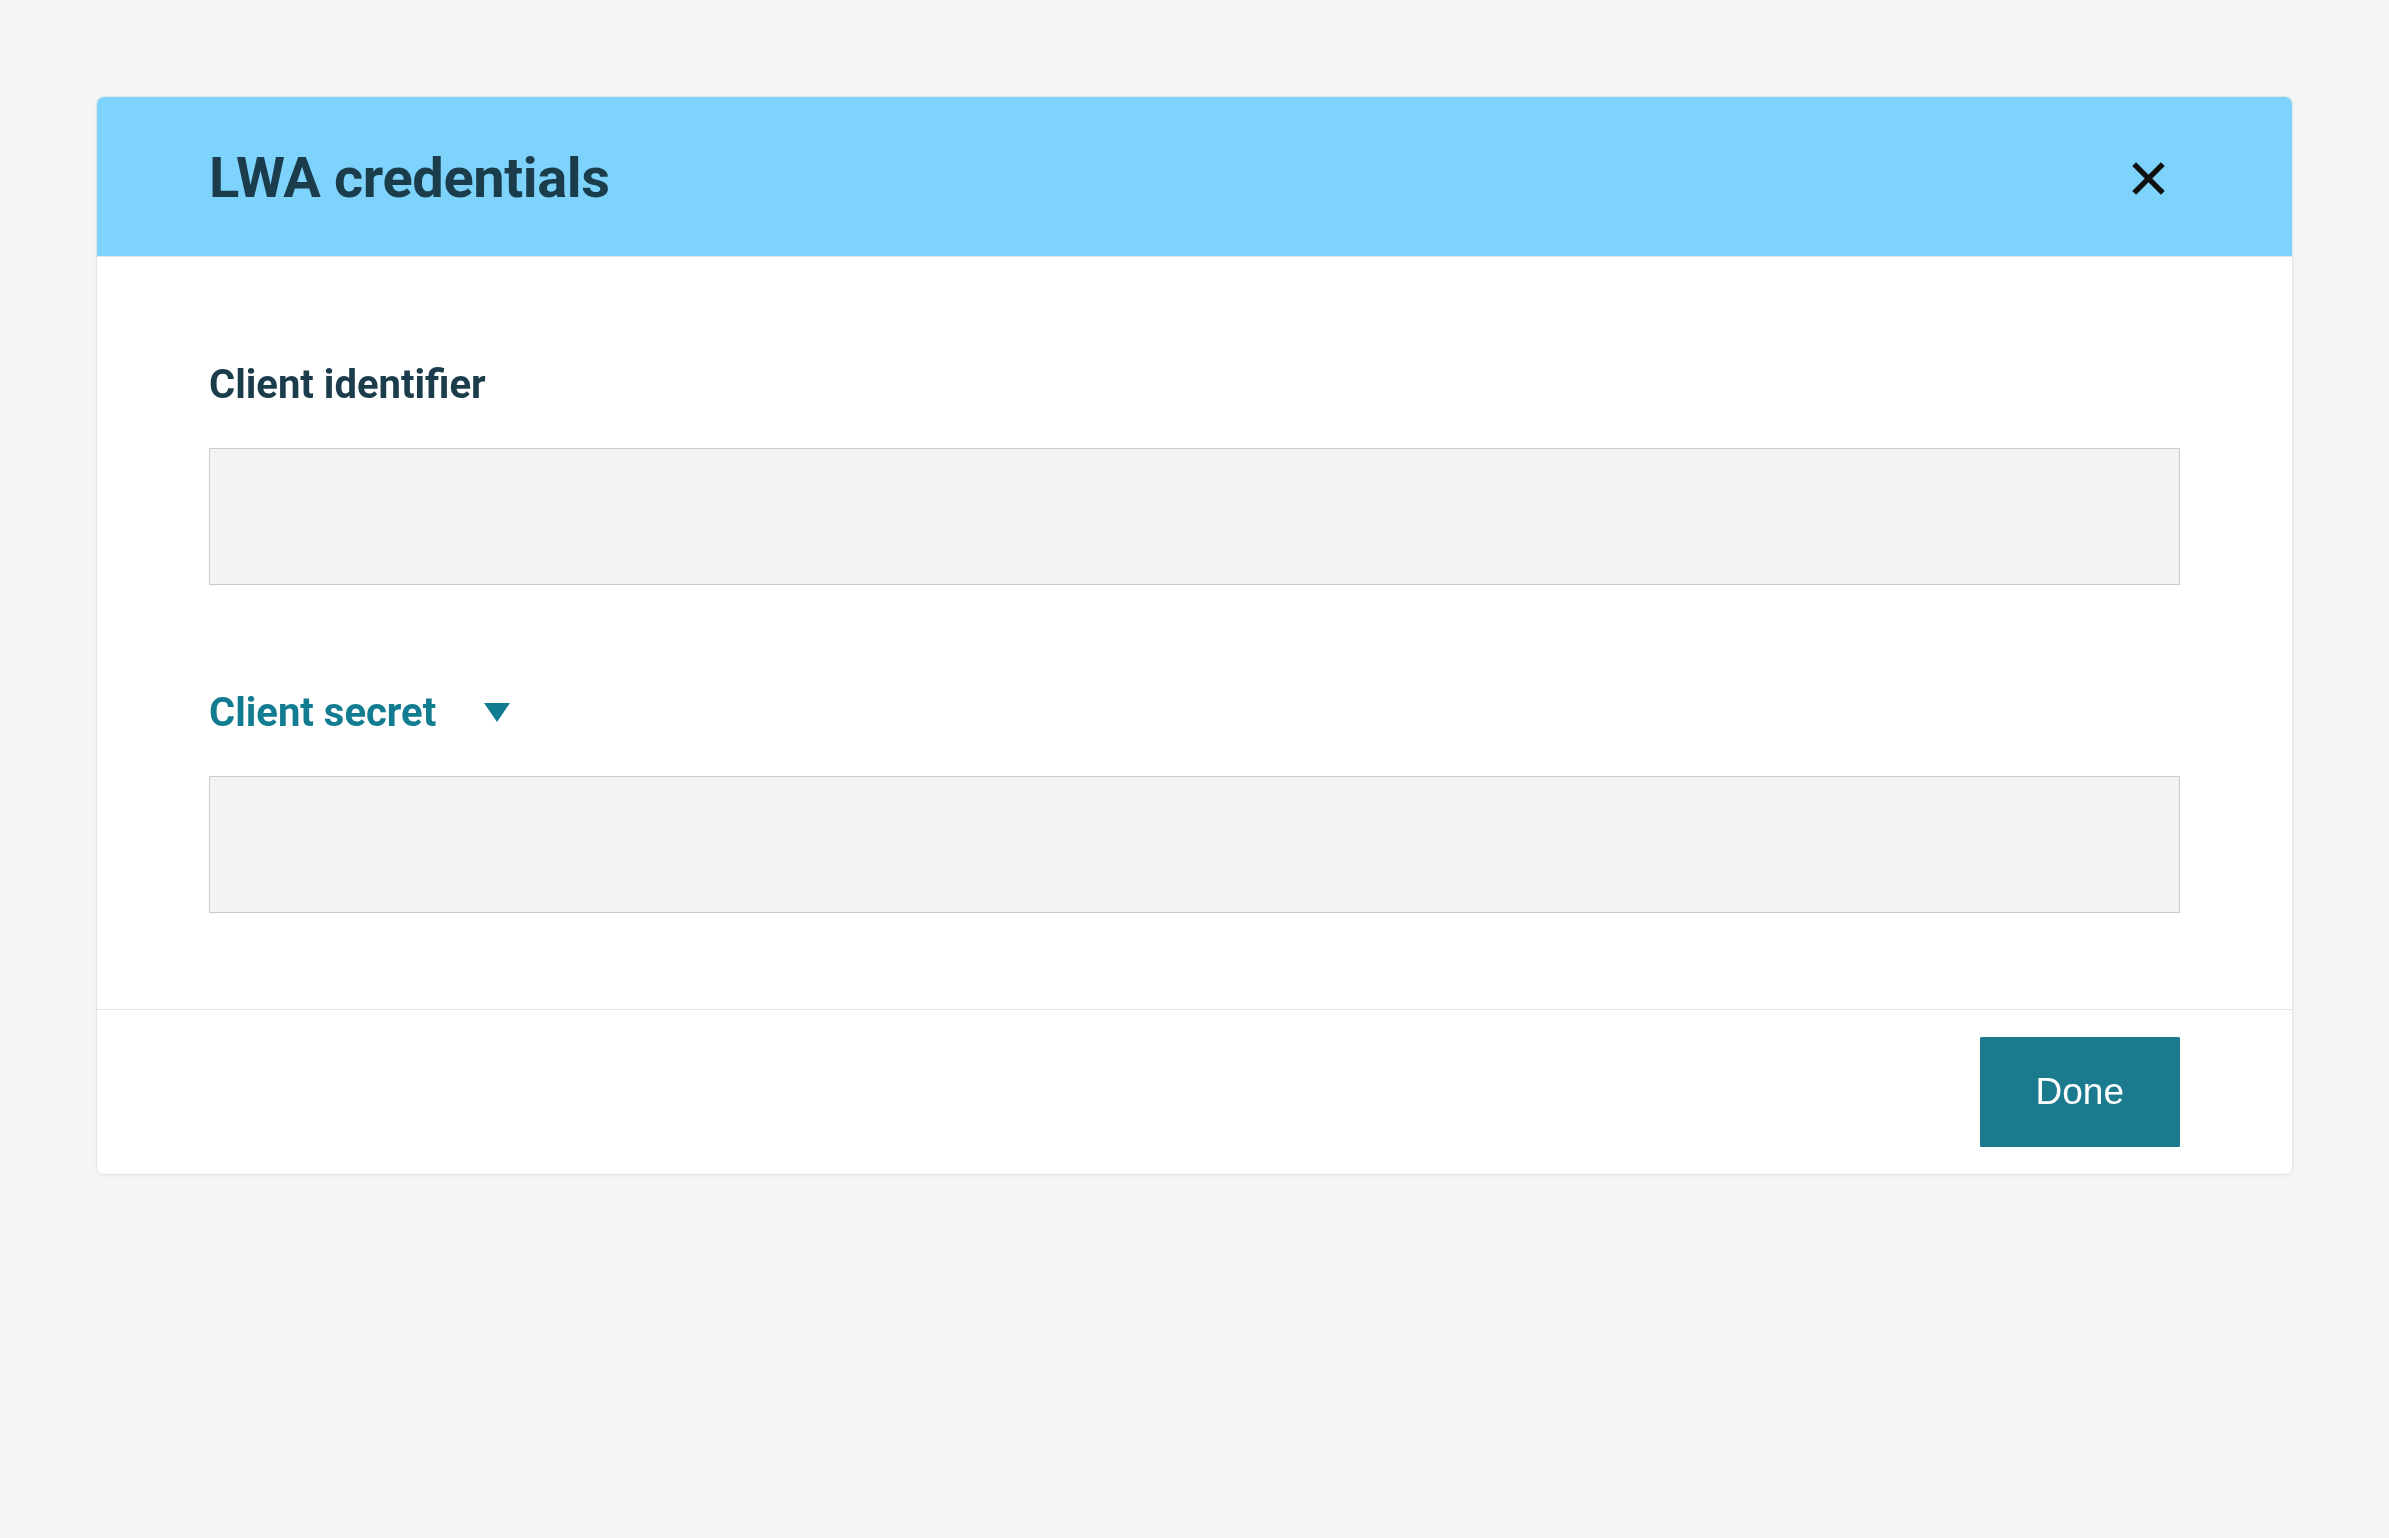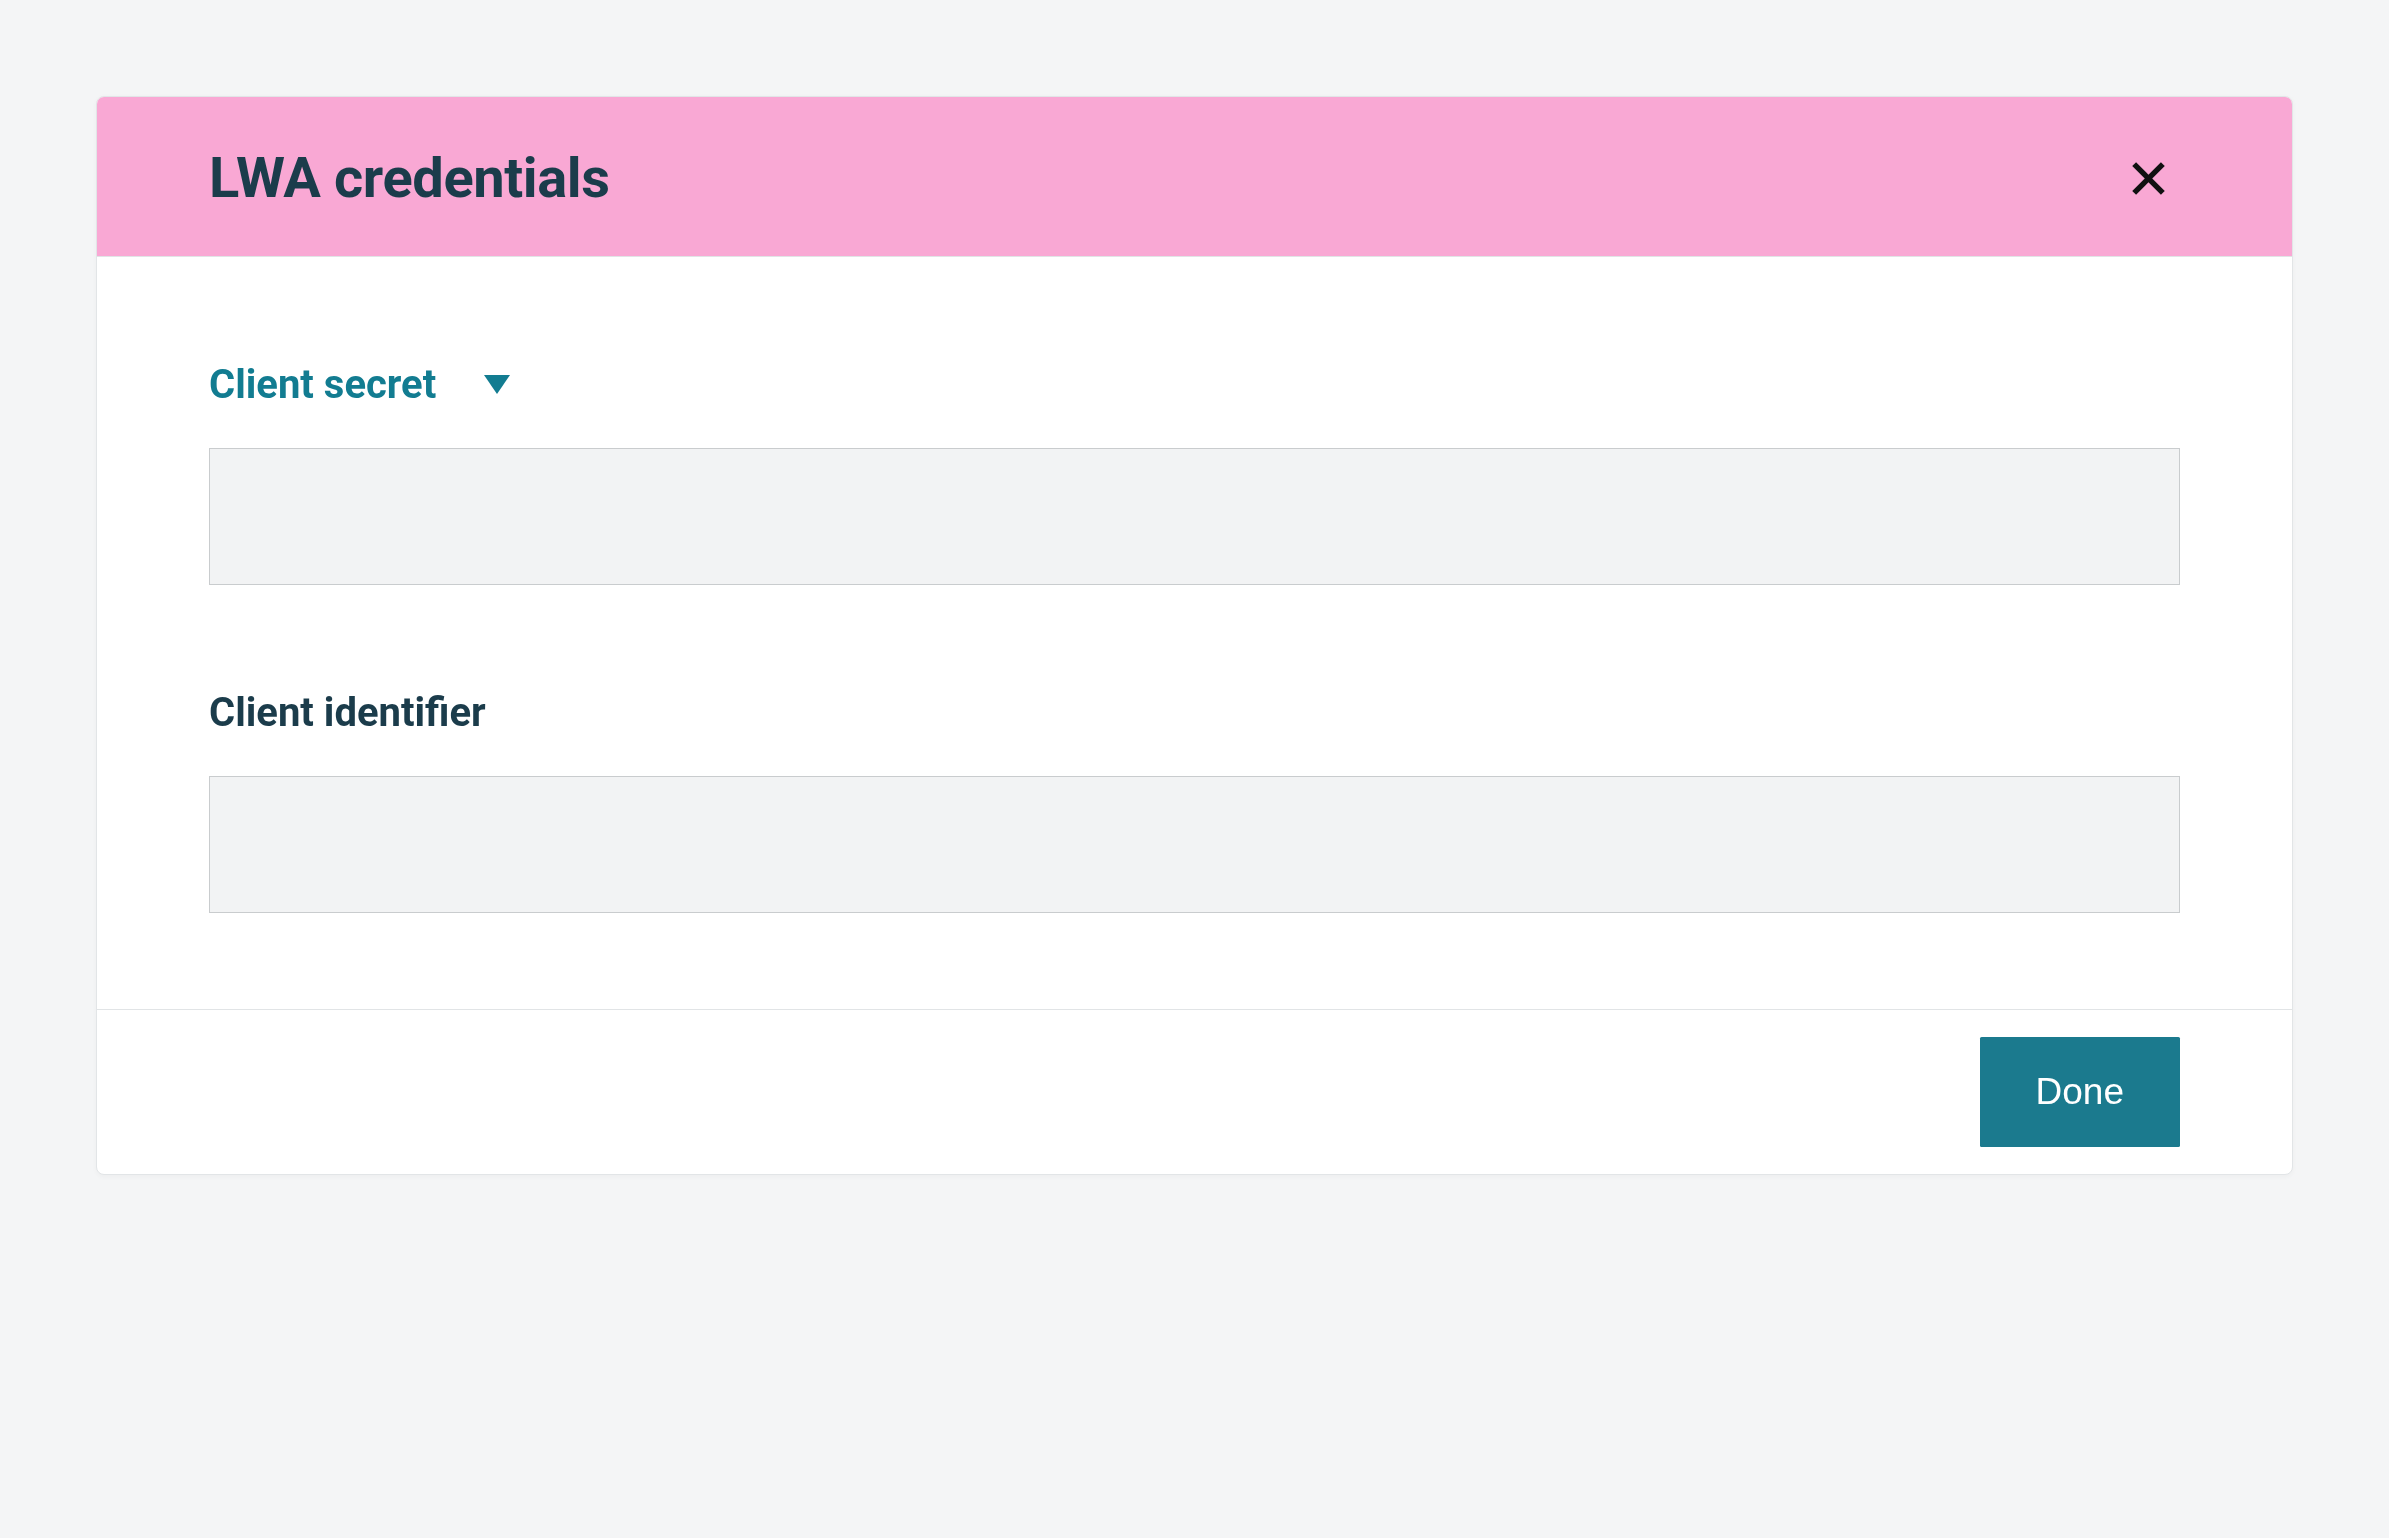--- a/index.html
+++ b/index.html
@@ -22,21 +22,21 @@
       width: 100%;
       max-width: 2205px;
       margin: 0 auto;
       overflow: hidden;
     }
     .modal-header {
       display: flex;
       align-items: center;
       justify-content: space-between;
       padding: 48px 112px 45px 112px;
-      background: #f9a8d4;
+      background: #7dd3fc;
       border-bottom: 1.6px solid #e1e4e6;
     }
     .modal-title {
       font-size: 56px;
       font-weight: 700;
       color: #1b3c4b;
       letter-spacing: -0.4px;
     }
     .close-btn {
       background: transparent;
@@ -123,29 +123,29 @@
     <button class="close-btn">
       <svg viewBox="0 0 24 24" fill="none">
         <line x1="4" y1="4" x2="20" y2="20"></line>
         <line x1="20" y1="4" x2="4" y2="20"></line>
       </svg>
     </button>
   </div>
 
   <div class="modal-body">
     <div class="field-group">
+      <label class="field-label">Client identifier</label>
+      <input type="text" class="text-input" value="" style="">
+    </div>
+
+    <div class="field-group">
       <div class="field-label-link">
         <span>Client secret</span>
         <span class="triangle-down"></span>
       </div>
-      <input type="text" class="text-input" value="" style="">
-    </div>
-
-    <div class="field-group">
-      <label class="field-label">Client identifier</label>
       <input type="text" class="text-input" value="" style="">
     </div>
   </div>
 
   <div class="modal-footer">
     <button class="done-btn">Done</button>
   </div>
 </div>
 
 

